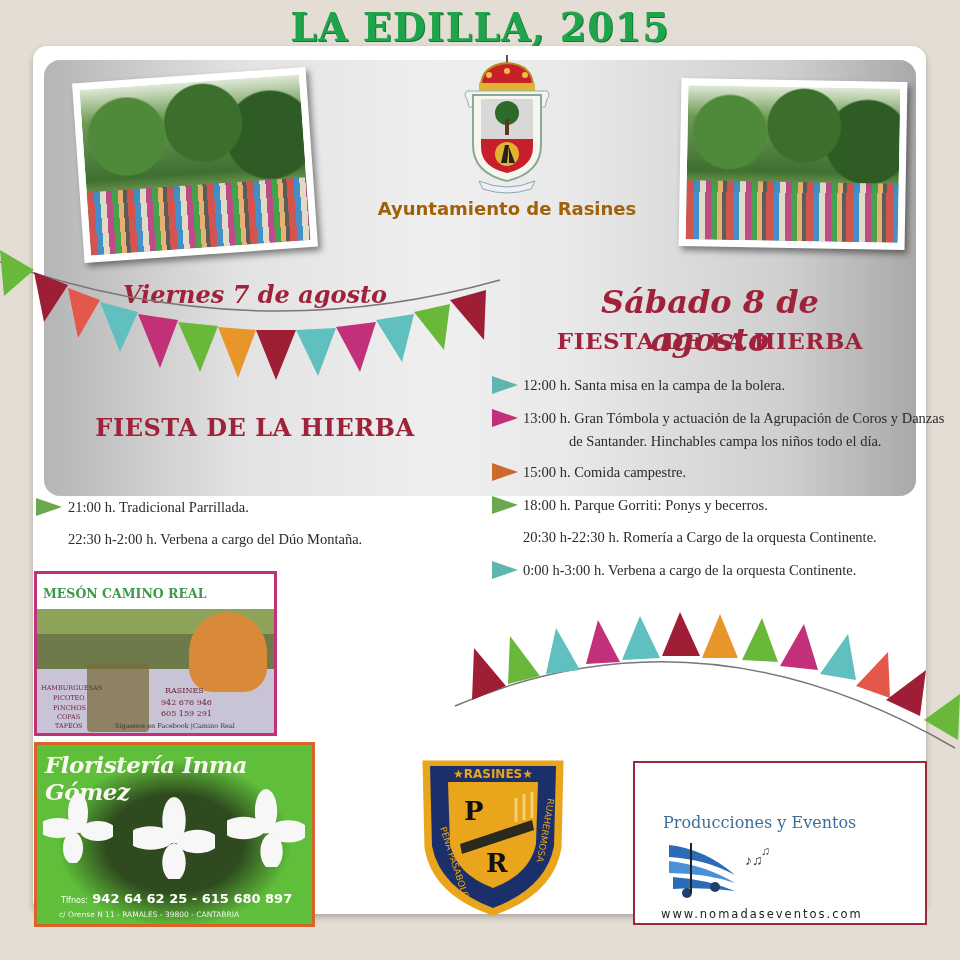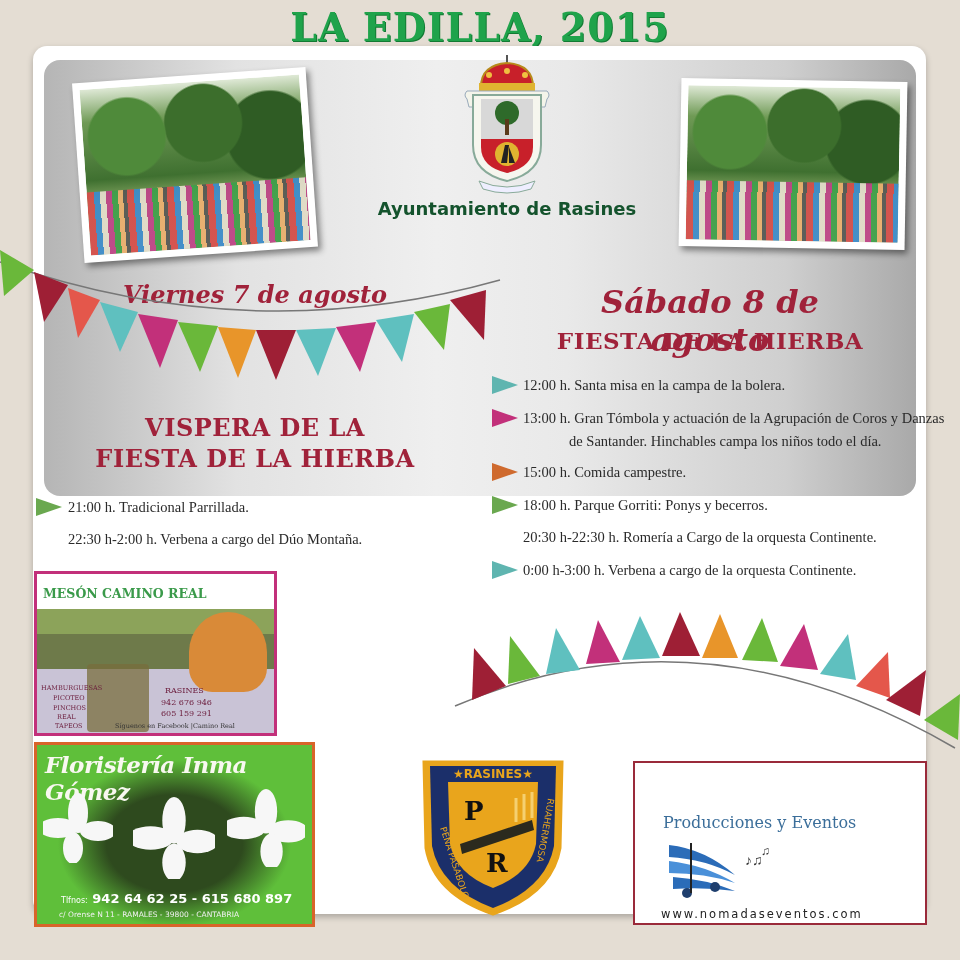--- a/index.html
+++ b/index.html
@@ -23,21 +23,21 @@
   .trees { position: absolute; inset: 0;
     background: radial-gradient(circle at 20% 30%, #4f8a3a 0 18%, transparent 19%),
                 radial-gradient(circle at 55% 25%, #3c6e2c 0 22%, transparent 23%),
                 radial-gradient(circle at 85% 35%, #2f5c24 0 20%, transparent 21%),
                 linear-gradient(180deg, #dfe9d6 0%, #6f9a55 20%, #3f7030 55%, #8fae6a 70%, #a9b888 100%); }
   .crowd { position: absolute; left: 0; right: 0; bottom: 0; height: 38%;
     background: repeating-linear-gradient(90deg, #d94a4a 0 7px, #3a8bd0 7px 13px, #e8e0d0 13px 19px, #c2408a 19px 25px, #3ca04a 25px 31px, #f0b070 31px 36px, #555 36px 40px); opacity: 0.9; }
 
   .crest { position: absolute; left: 459px; top: 55px; width: 96px; height: 140px; }
   .ayto { position: absolute; left: 340px; top: 198px; width: 334px; text-align: center;
-    font-family: "DejaVu Sans", sans-serif; font-weight: bold; font-size: 18px; color: #14532d; }
+    font-family: "DejaVu Sans", sans-serif; font-weight: bold; font-size: 18px; color: #a16207; }
 
   .heading { position: absolute; font-family: "DejaVu Serif", serif; font-weight: bold; font-style: italic;
     color: #a0223a; text-align: center; }
   .h-viernes { left: 100px; top: 280px; width: 310px; font-size: 24px; }
   .h-sabado { left: 540px; top: 283px; width: 340px; font-size: 32px; }
   .h-fiesta-sab { left: 525px; top: 327px; width: 370px; font-size: 23px; letter-spacing: 0.5px; font-style: normal; font-weight: 900; }
   .h-vispera { left: 70px; top: 412px; width: 370px; font-size: 24px; line-height: 31px; font-style: normal; font-weight: 900; letter-spacing: 0.5px; }
 
   .sched { position: absolute; font-family: "Liberation Serif", serif; font-size: 14.5px; color: #2a2a2a; line-height: 18px; }
   .sched .arrow { position: absolute; width: 0; height: 0; border-top: 9px solid transparent; border-bottom: 9px solid transparent; border-left: 26px solid #5fb5b0; }
@@ -107,21 +107,20 @@
   <path d="M42 108 L46 90 L50 90 L48 108 Z M50 108 L50 92 L56 108 Z" fill="#222"></path>
   <path d="M20 126 Q48 138 76 126 L72 134 Q48 142 24 134 Z" fill="#eef" stroke="#8a9"></path>
 </svg>
 
 <div class="ayto">Ayuntamiento de Rasines</div>
 
 <div class="heading h-viernes">Viernes 7 de agosto</div>
 <div class="heading h-sabado">Sábado 8 de agosto</div>
 <div class="heading h-fiesta-sab">FIESTA DE LA HIERBA</div>
 <div class="heading h-vispera">
-  <div>VISPERA DE LA</div>
   <div>FIESTA DE LA HIERBA</div>
 </div>
 
 <svg class="bunting" viewBox="0 0 960 960">
 
   <path d="M0 262 Q250 350 500 280" stroke="#777" stroke-width="1.5" fill="none"></path>
   <polygon points="0,250 34,270 4,296" fill="#6ab83a"></polygon>
   <polygon points="34,272 68,285 44,322" fill="#9e1f35"></polygon>
   <polygon points="68,288 100,300 78,338" fill="#e4574b"></polygon>
   <polygon points="100,302 138,312 120,352" fill="#5fc0bf"></polygon>
@@ -177,21 +176,21 @@
   <div class="item" style="left:523px; top:561px;">0:00 h-3:00 h. Verbena a cargo de la orquesta Continente.</div>
 </div>
 
 <div class="ad ad-meson">
   <div class="meson-title">MESÓN CAMINO REAL</div>
   <div class="drink1"></div>
   <div class="drink2"></div>
   <div class="small" style="left:4px; top:110px;">HAMBURGUESAS</div>
   <div class="small" style="left:16px; top:120px;">PICOTEO</div>
   <div class="small" style="left:16px; top:130px;">PINCHOS</div>
-  <div class="small" style="left:20px; top:139px;">REAL</div>
+  <div class="small" style="left:20px; top:139px;">COPAS</div>
   <div class="small" style="left:18px; top:148px;">TAPEOS</div>
   <div class="small" style="left:128px; top:112px; font-size:8px;">RASINES</div>
   <div class="small" style="left:124px; top:124px; font-size:8px;">942 676 946</div>
   <div class="small" style="left:124px; top:135px; font-size:8px;">605 159 291</div>
   <div class="small" style="left:78px; top:148px; color:#333;">Síguenos en Facebook |Camino Real</div>
 </div>
 
 <div class="ad ad-flor">
   <div class="flor-title">Floristería Inma Gómez</div>
   <svg class="lily" style="left:6px; top:48px;" viewBox="0 0 70 70">

